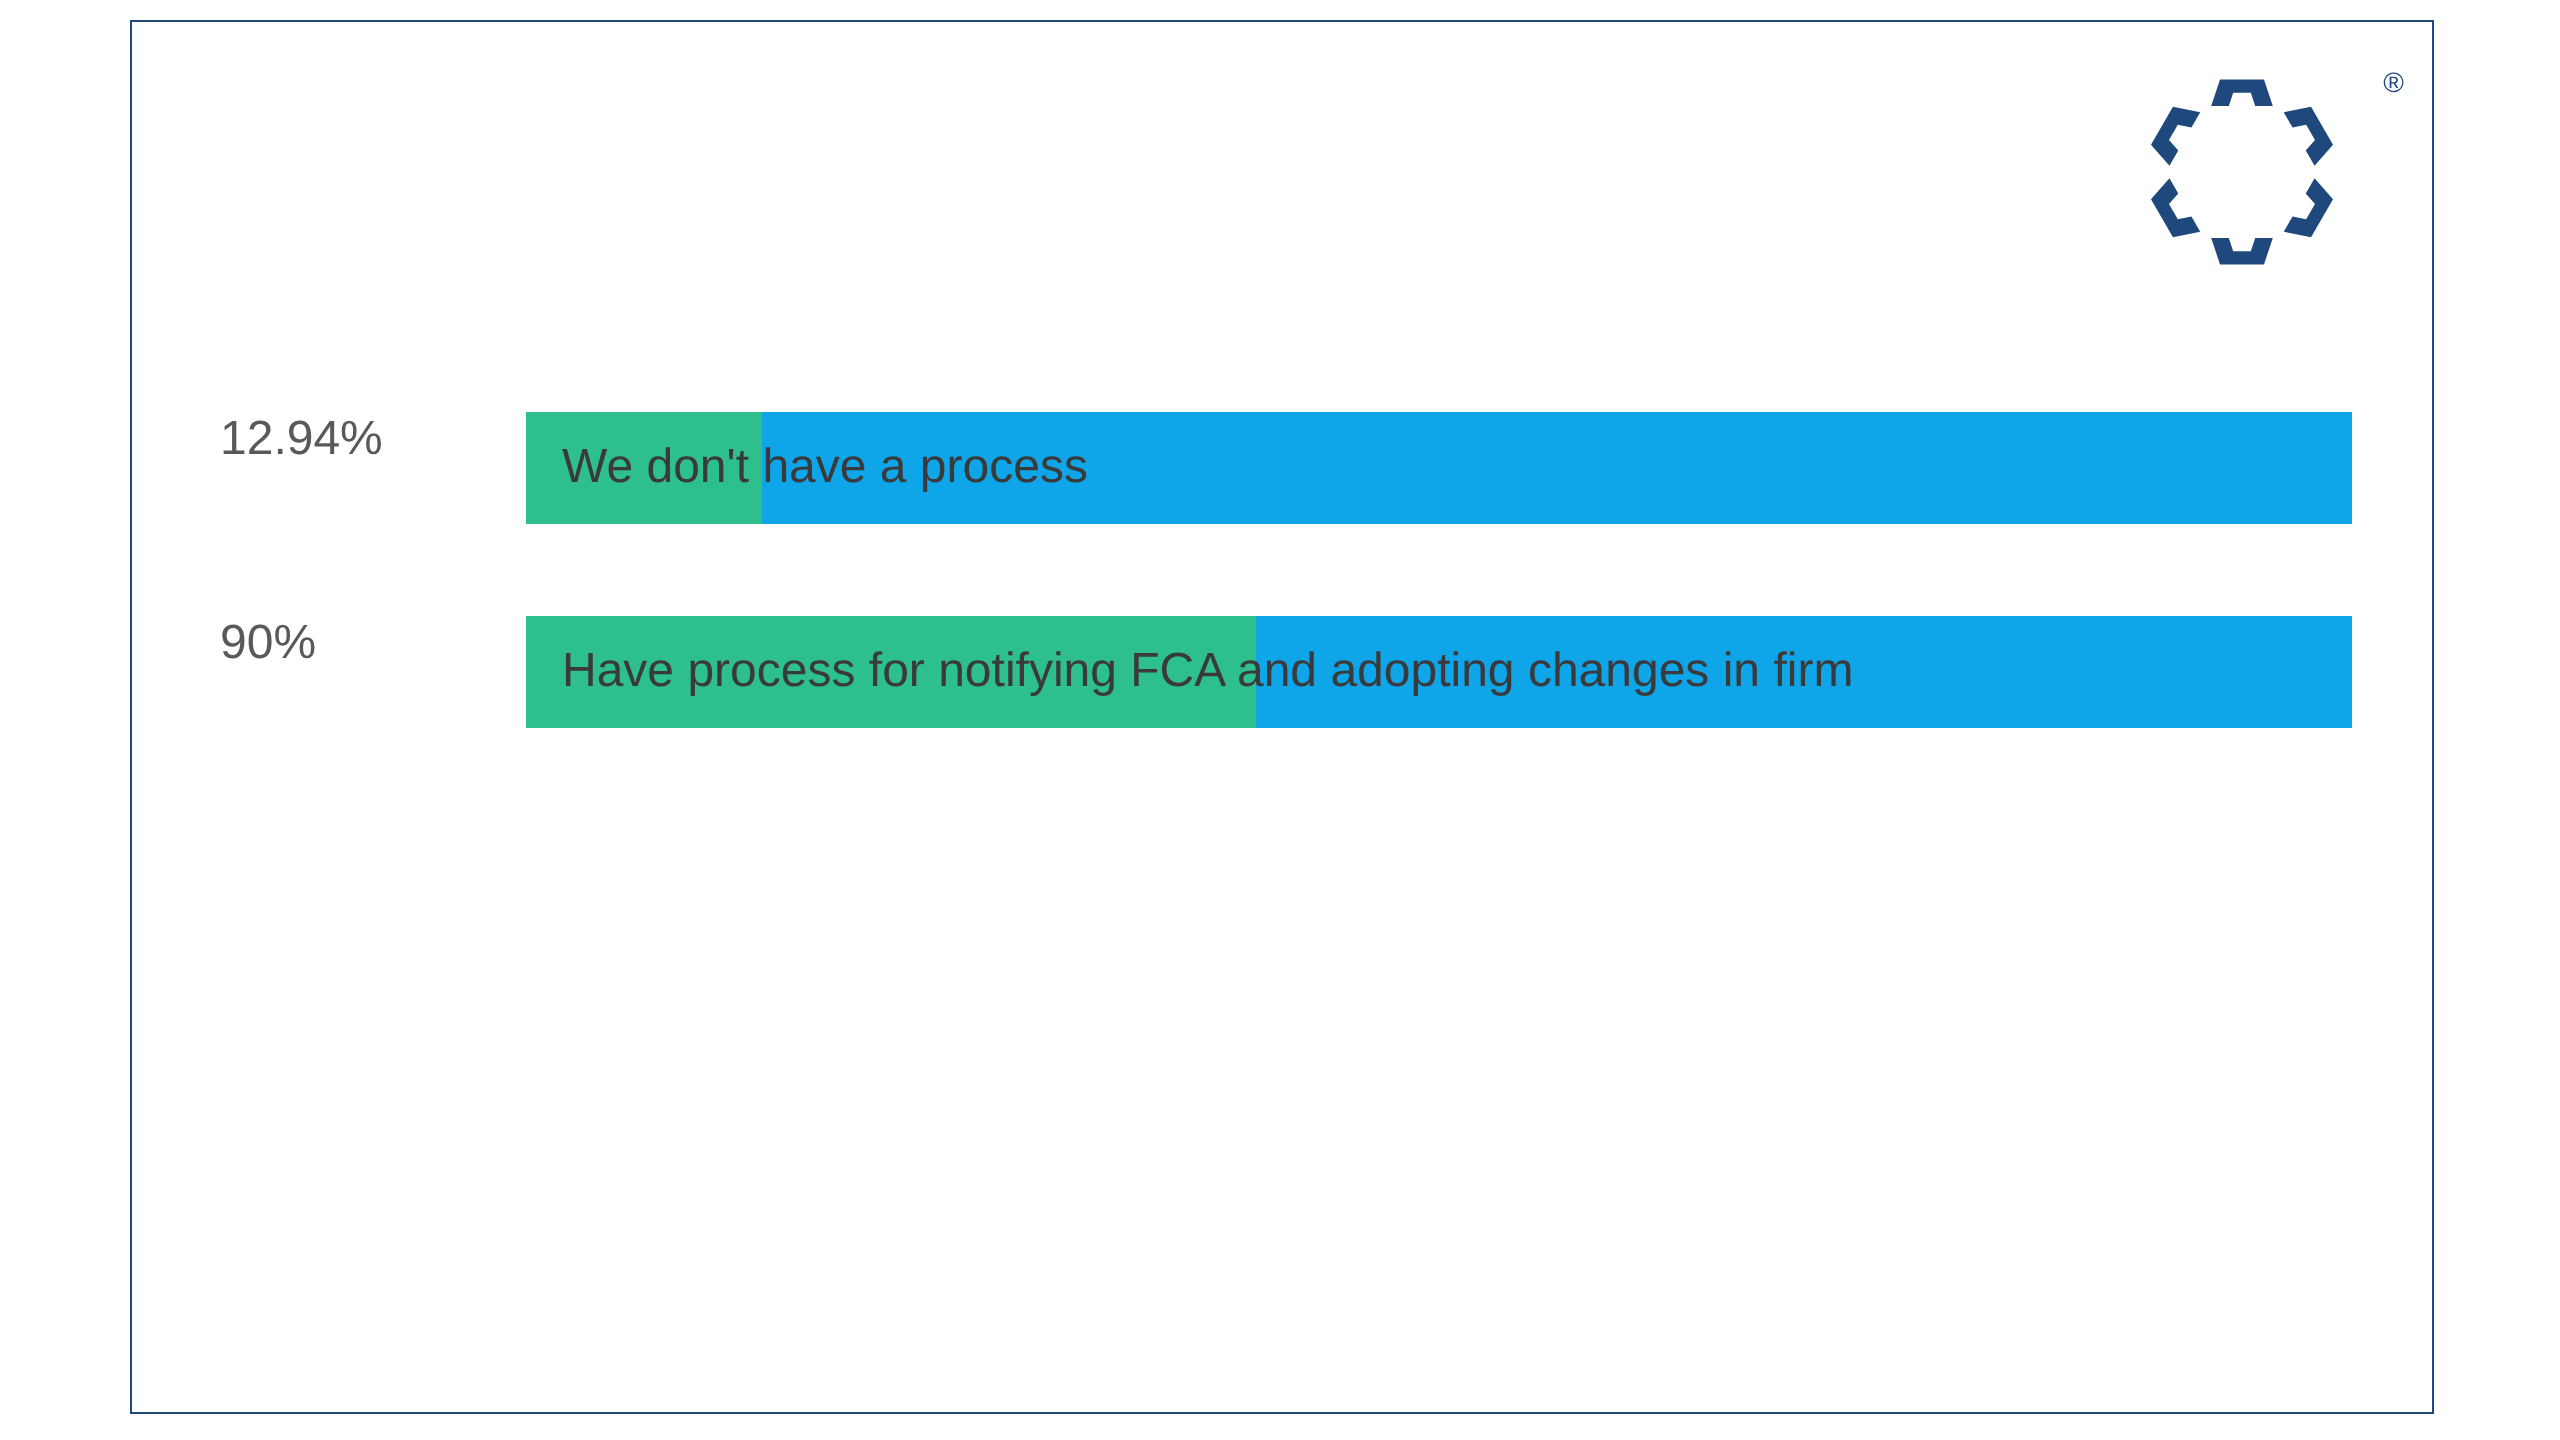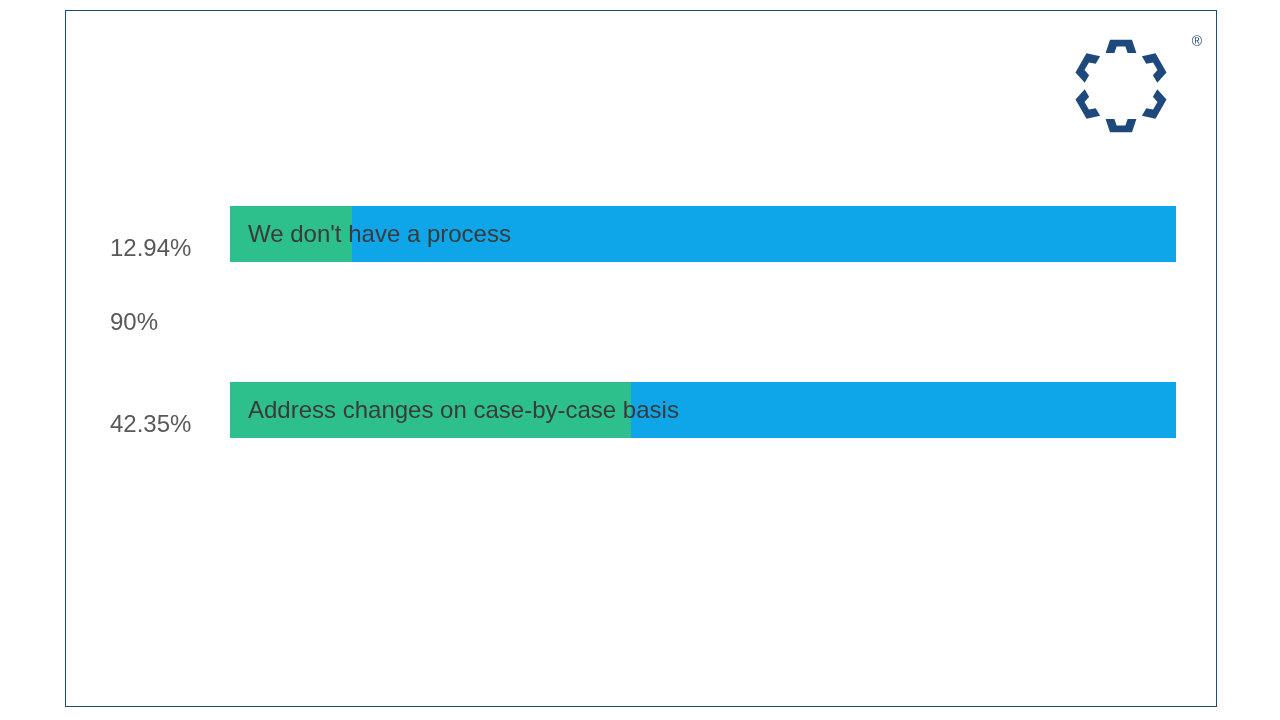--- a/index.html
+++ b/index.html
@@ -44,22 +44,23 @@
     color: #1f497d;
   }
   .chart {
     position: absolute;
     left: 40px;
     top: 195px;
     width: 1070px;
   }
   .row {
     display: flex;
-    align-items: flex-end;
+    align-items: flex-start;
     margin-bottom: 46px;
+    gap: 33px;
   }
   .pct {
     width: 120px;
     flex: 0 0 120px;
     font-size: 24px;
     color: #595959;
     text-align: left;
     padding-left: 4px;
   }
   .bar-track {
@@ -121,23 +122,20 @@
   <div class="chart" id="chart-mount">
       <div class="row">
         <div class="pct">12.94%</div>
         <div class="bar-track">
           <div class="bar-fill" style="width: 12.94%;"></div>
           <div class="bar-label">We don't have a process</div>
         </div>
       </div>
       <div class="row">
         <div class="pct">90%</div>
-      </div>
-      <div class="row">
-        <div class="pct">42.35%</div>
         <div class="bar-track">
-          <div class="bar-fill" style="width: 42.35%;"></div>
-          <div class="bar-label">Address changes on case-by-case basis</div>
+          <div class="bar-fill" style="width: 40%;"></div>
+          <div class="bar-label">Have process for notifying FCA and adopting changes in firm</div>
         </div>
       </div>
     </div>
 
 </div>
 
 </body></html>

